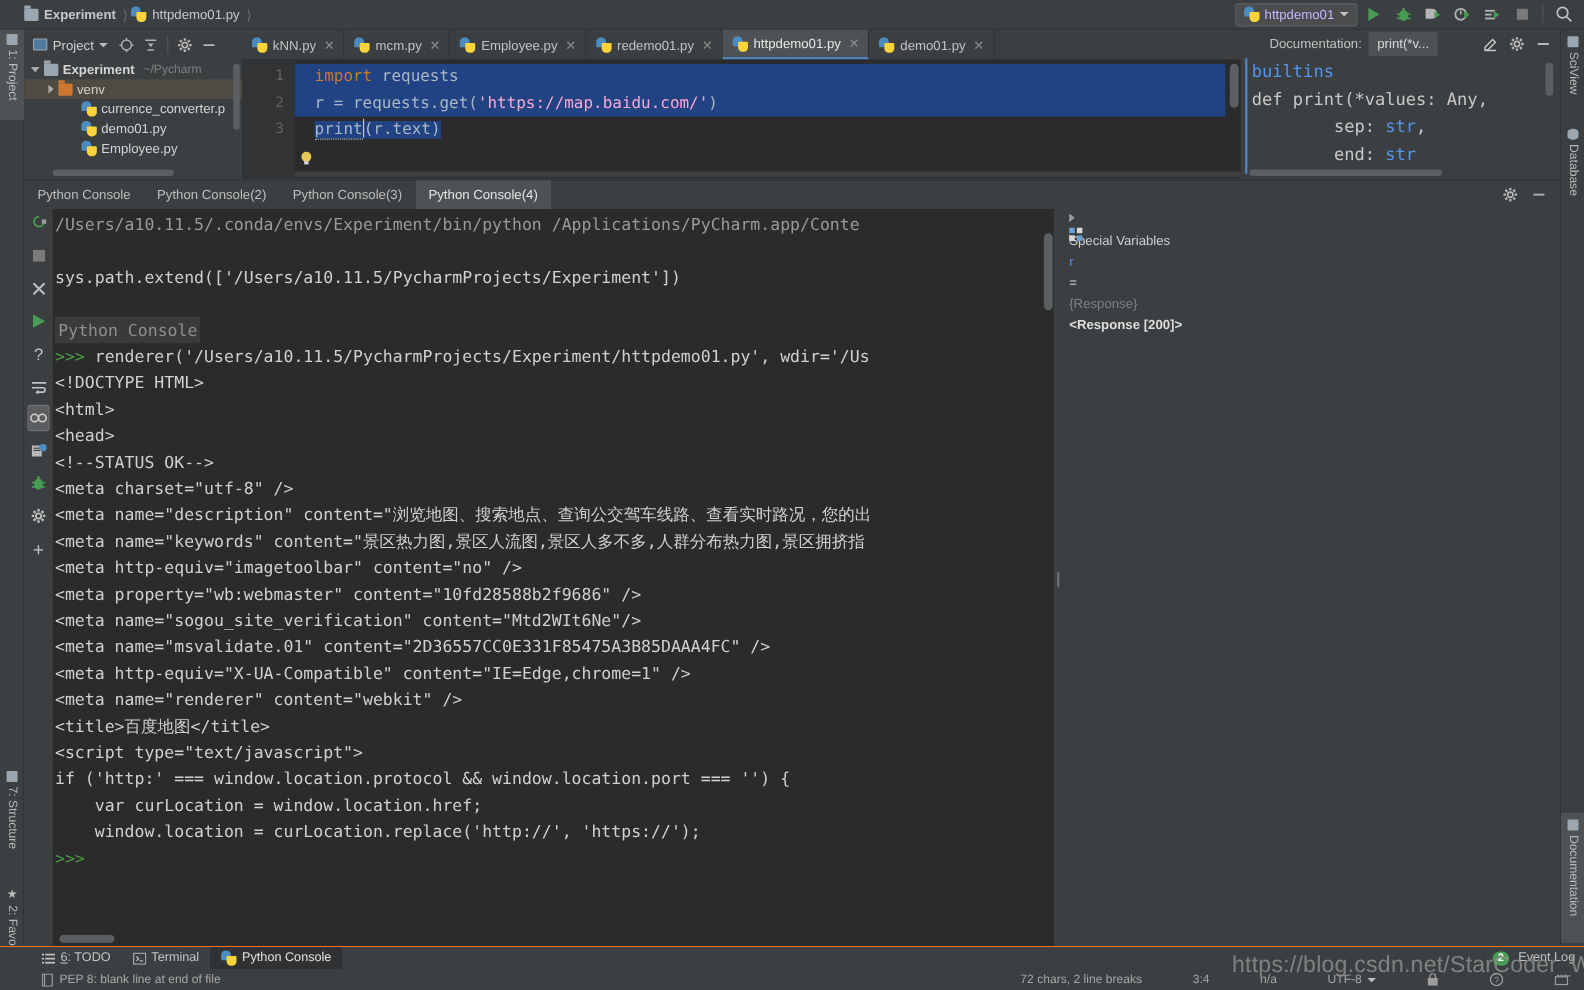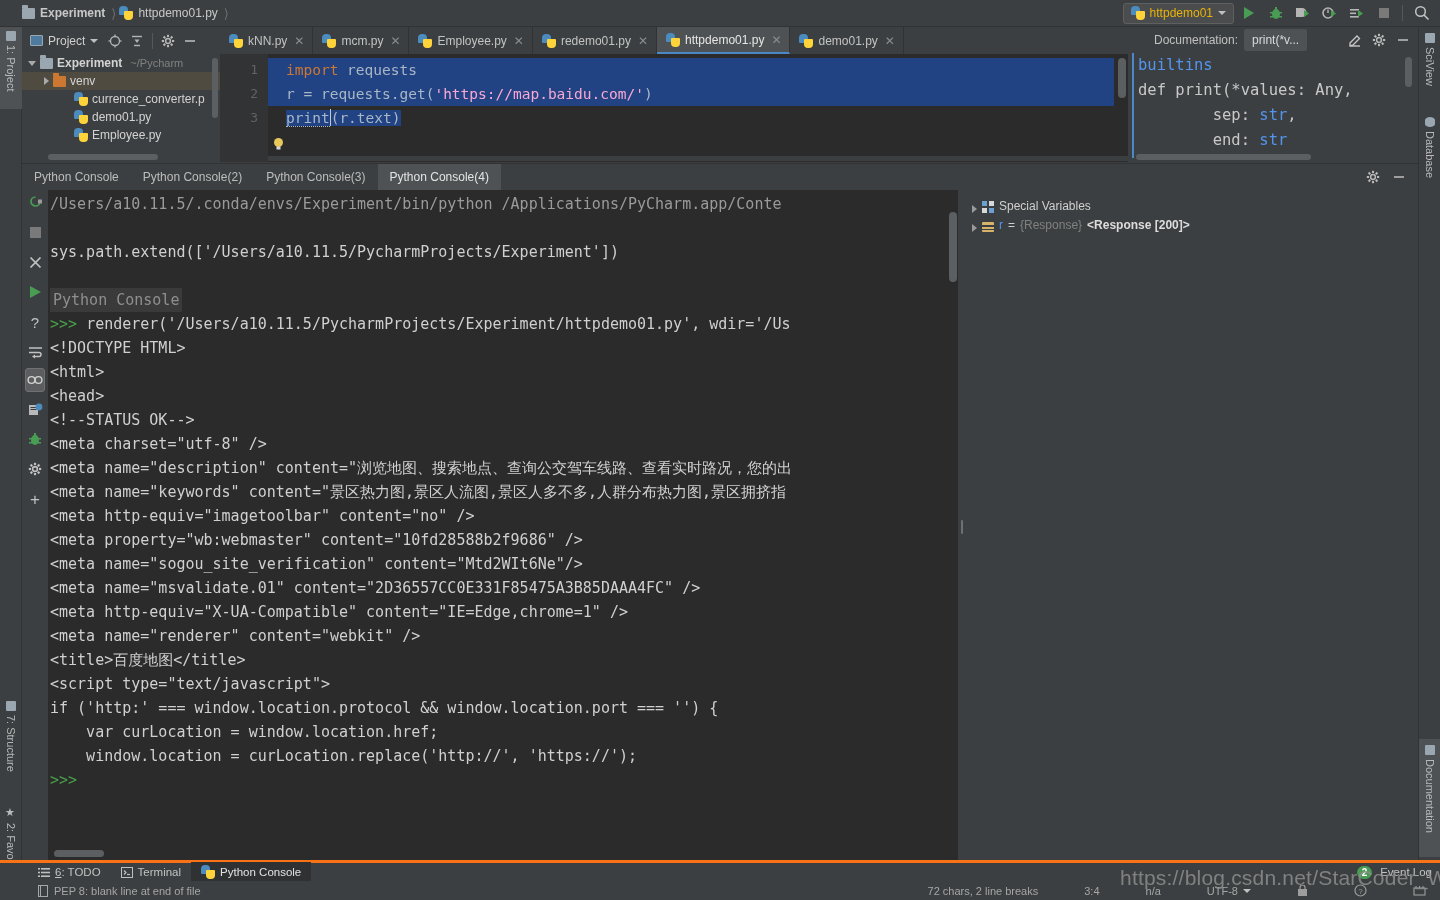--- a/index.html
+++ b/index.html
@@ -33,21 +33,21 @@
     content:""; position:absolute; left:0; top:0; width:9px; height:9px;
     background:#4b8bbe; border-radius: 4px 4px 1px 1px;
   }
   .py-ic:after {
     content:""; position:absolute; right:0; bottom:0; width:9px; height:9px;
     background:#ffd43b; border-radius: 1px 1px 4px 4px;
   }
   .navbar-right { margin-left: auto; display: flex; align-items: center; gap: 2px; padding-right: 6px; }
   .runconf {
     display: flex; align-items: center; gap: 5px; height: 21px; padding: 0 7px;
-    border: 1px solid #5e6060; border-radius: 3px; background: #4a4c4d; font-size: 12px; color: #eab308;
+    border: 1px solid #5e6060; border-radius: 3px; background: #4a4c4d; font-size: 12px; color: #c4b5fd;
   }
   .tb-btn {
     width: 25px; height: 23px; display: flex; align-items: center; justify-content: center;
     border-radius: 3px;
   }
   .caret-dn { width:0;height:0;border-left:4px solid transparent;border-right:4px solid transparent;border-top:4px solid #c0c0c0; }
 
   
   .toolbar2 {
     position: absolute; left: 22px; top: 27px; width: 1418px; height: 27px;
@@ -181,38 +181,38 @@
   .con-scroll-v { position:absolute; right:3px; top:22px; width:8px; height:70px; background:#5c5f61; border-radius:4px; }
   .con-scroll-h { position:absolute; left:6px; bottom:3px; width:50px; height:7px; background:#5c5f61; border-radius:4px; }
   .splitter { position:absolute; left:958px; top:190px; width:8px; height:670px; background:#3c3f41; }
   .splitter:after{content:"";position:absolute;left:3px;top:330px;width:2px;height:14px;background:#6e7173;border-radius:1px;}
 
   
   .vars {
     position: absolute; left: 966px; top: 190px; width: 452px; height: 670px; background: #3c3f41;
     font-size: 12px; padding-top: 4px;
   }
-  .vrow { display:flex; align-items:flex-end; height: 19px; gap: 5px; padding-left: 6px; }
+  .vrow { display:flex; align-items:flex-start; height: 19px; gap: 5px; padding-left: 6px; flex-direction: column; }
   .vtri { width:0;height:0;border-top:4px solid transparent;border-bottom:4px solid transparent;border-left:5px solid #9a9a9a; }
   .vic-grid { width:12px;height:12px; position:relative; }
   .vic-grid i { position:absolute; width:5px; height:5px; background:#6ca0d0; }
   .vic-list { width:12px;height:10px; background:#d8b36a; position:relative; border-radius:1px; }
   .vic-list:before, .vic-list:after {
     content:""; position:absolute; left:0; width:12px; height:1.5px; background:#3c3f41;
   }
   .vic-list:before { top:3px; } .vic-list:after { top:6.5px; }
   .vname { color:#5394ec; }
   .vtype { color:#808080; }
   .vval { color:#dcdcdc; font-weight:bold; }
   .vlabel { color:#cfcfcf; }
 
   
   .botbar {
     position: absolute; left: 0; top: 860px; width: 1440px; height: 21px; background: #3c3f41;
-    display: flex; align-items: center; border-top: 3px solid #f97316;
+    display: flex; align-items: center; border-top: 1px solid #f97316;
   }
   .bt { display:flex; align-items:center; gap:5px; font-size: 11.5px; color:#c2c2c2; padding: 0 10px; height: 21px; }
   .bt.active { background:#2f3133; color:#e2e2e2; }
   .bt u { text-decoration: underline; }
   .botbar-right { margin-left:auto; display:flex; align-items:center; gap:8px; padding-right:8px; }
   .badge { background:#499c54; color:#fff; border-radius:8px; font-size:10px; padding:1px 5px; font-weight:bold;}
 
   
   .status {
     position: absolute; left: 0; top: 881px; width: 1440px; height: 19px; background: #3c3f41;

